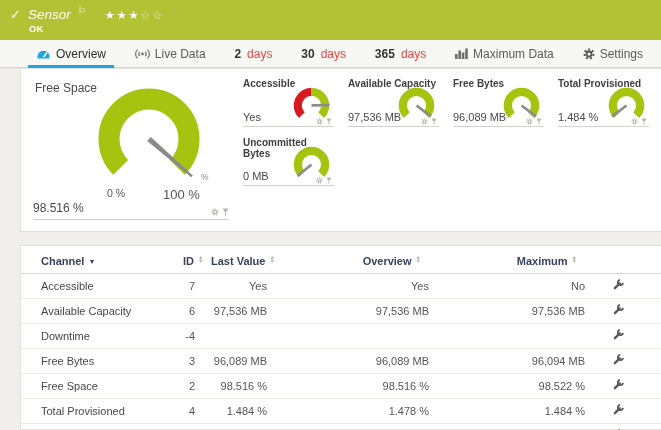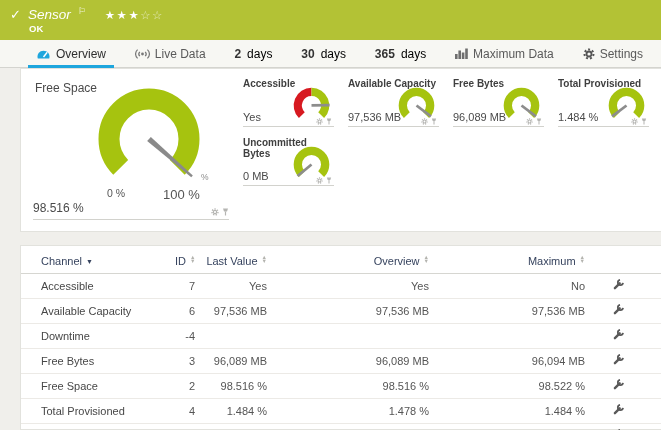--- a/index.html
+++ b/index.html
@@ -15,21 +15,21 @@
   .stars .e{color:rgba(255,255,255,.62);}
   .hdr-status{position:absolute;left:29px;top:23px;font-size:9.5px;font-weight:bold;}
   
   .tabbar{height:27px;background:#f7f7f3;border-bottom:1px solid #d4d4cf;
     display:flex;justify-content:space-between;align-items:stretch;
     padding:0 8px 0 26px;font-size:12px;color:#5a5a5a;}
   .tab{display:flex;align-items:center;gap:5px;padding:0 10px;position:relative;cursor:pointer;white-space:nowrap;}
   .tab.active{color:#2f2f2f;font-weight:normal;}
   .tab.active::after{content:"";position:absolute;left:2px;right:2px;bottom:-1px;height:3px;background:#1ea6dd;}
   .tab .num{font-weight:bold;color:#333;margin-right:1px;}
-  .tab .unit{color:#000000;}
+  .tab .unit{color:#ef4444;}
   .tab svg{flex:0 0 auto;}
   
   .panel{position:absolute;left:20px;right:0;background:#fff;border:1px solid #e2e2dd;border-right:none;box-sizing:border-box;}
   .gauges{top:68px;height:164px;display:block;}
   
   .main-cell{position:absolute;left:0;top:0;width:220px;height:164px;}
   .main-title{position:absolute;left:14px;top:12px;font-size:12px;color:#4a4a4a;}
   .main-svg{position:absolute;left:28px;top:8px;}
   .scale-min{position:absolute;left:86px;top:118px;font-size:10.5px;color:#555;}
   .scale-max{position:absolute;left:142px;top:118px;font-size:13px;color:#555;}
@@ -42,21 +42,21 @@
     grid-template-columns:repeat(4,1fr);column-gap:14px;row-gap:7px;}
   .mini-cell{height:52px;position:relative;}
   .mini-label{font-size:10px;font-weight:bold;color:#3f3f3f;padding-top:3px;}
   .mini-svg{position:absolute;right:1px;top:9px;width:43px;height:41px;}
   .mini-footer{position:absolute;left:0;right:0;bottom:0;border-bottom:1px solid #d2d2cd;
     padding-bottom:3px;font-size:11px;color:#4a4a4a;}
   .mini-icons{position:absolute;right:2px;bottom:2px;display:flex;gap:3px;align-items:flex-end;}
   
   .tablep{top:245px;height:185px;}
   table{width:100%;border-collapse:collapse;font-size:11px;color:#555;table-layout:fixed;}
-  th{font-weight:normal;color:#36435e;text-align:right;padding:9px 4px 6px;white-space:nowrap;cursor:pointer;}
+  th{font-weight:bold;color:#36435e;text-align:right;padding:9px 12px 6px;white-space:nowrap;cursor:pointer;}
   th.first{text-align:left;padding-left:20px;}
   thead tr{border-bottom:1px solid #d6d6d1;}
   td{padding:5px 4px;text-align:right;white-space:nowrap;overflow:hidden;}
   td.first{text-align:left;padding-left:20px;color:#474747;}
   tbody tr{border-bottom:1px solid #eceae6;cursor:pointer;}
   td.icon-cell{text-align:center;padding-right:18px;}
   .sort{display:inline-block;margin-left:4px;color:#b3b3ae;font-size:5.5px;line-height:4px;vertical-align:2px;}
   .sort::before{content:"▲";display:block;}
   .sort::after{content:"▼";display:block;}
   .caret{display:inline-block;margin-left:4px;font-size:7px;color:#36435e;vertical-align:1px;}

